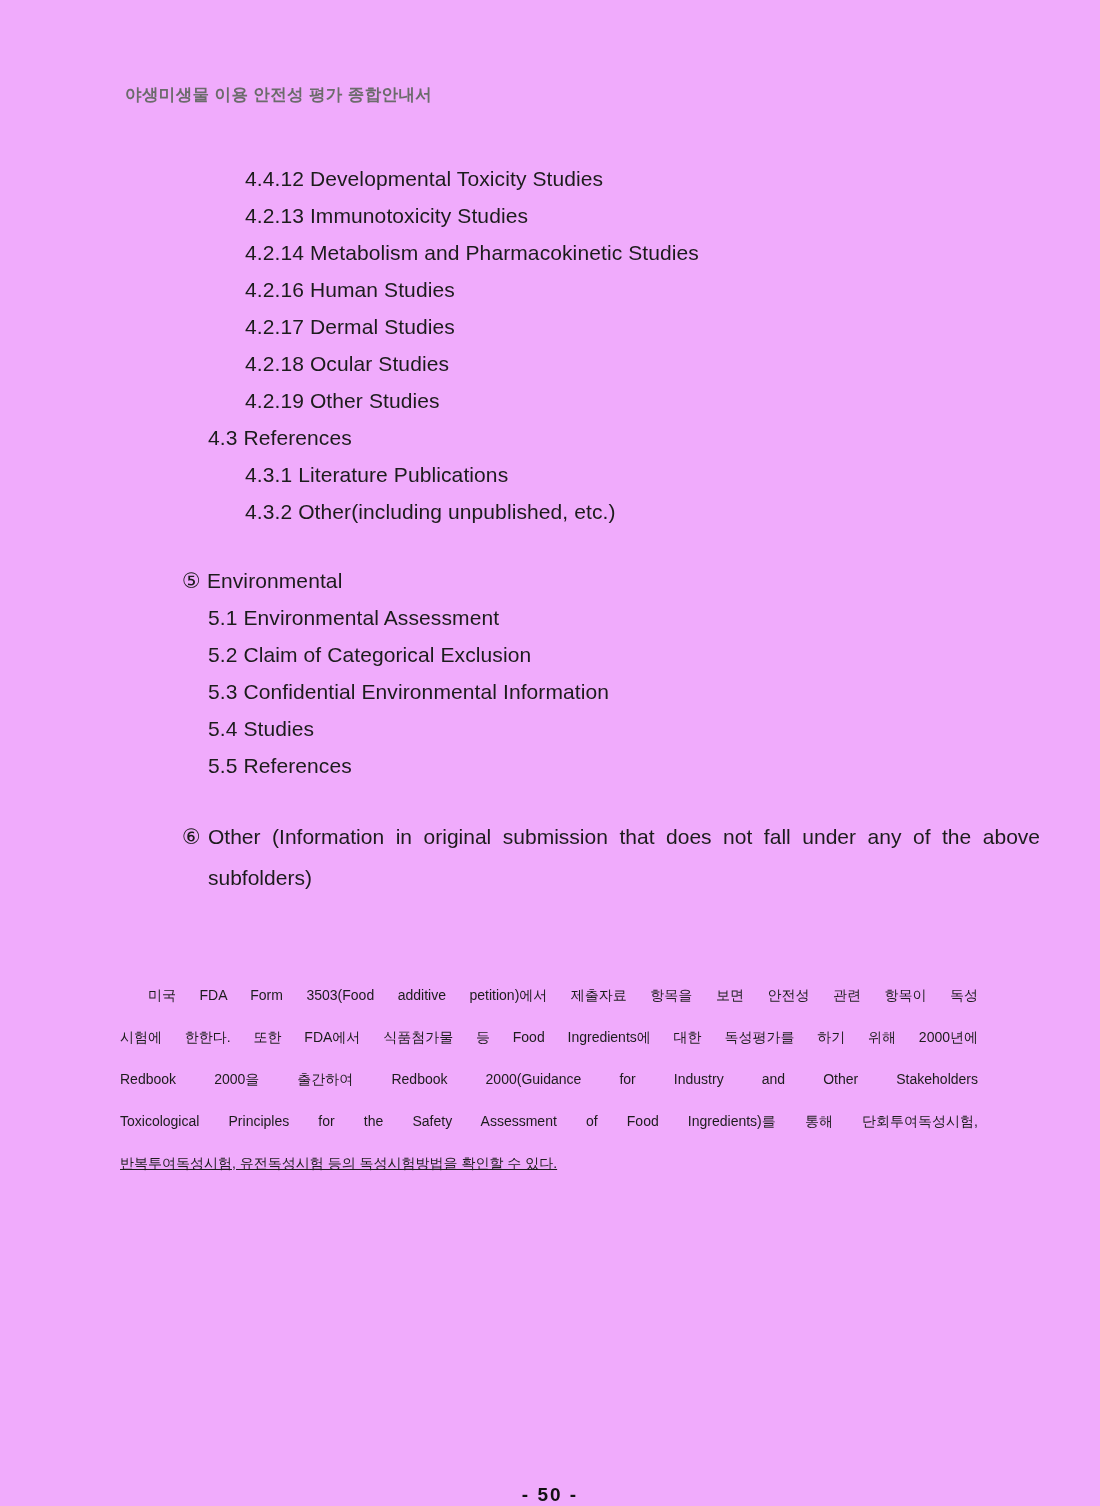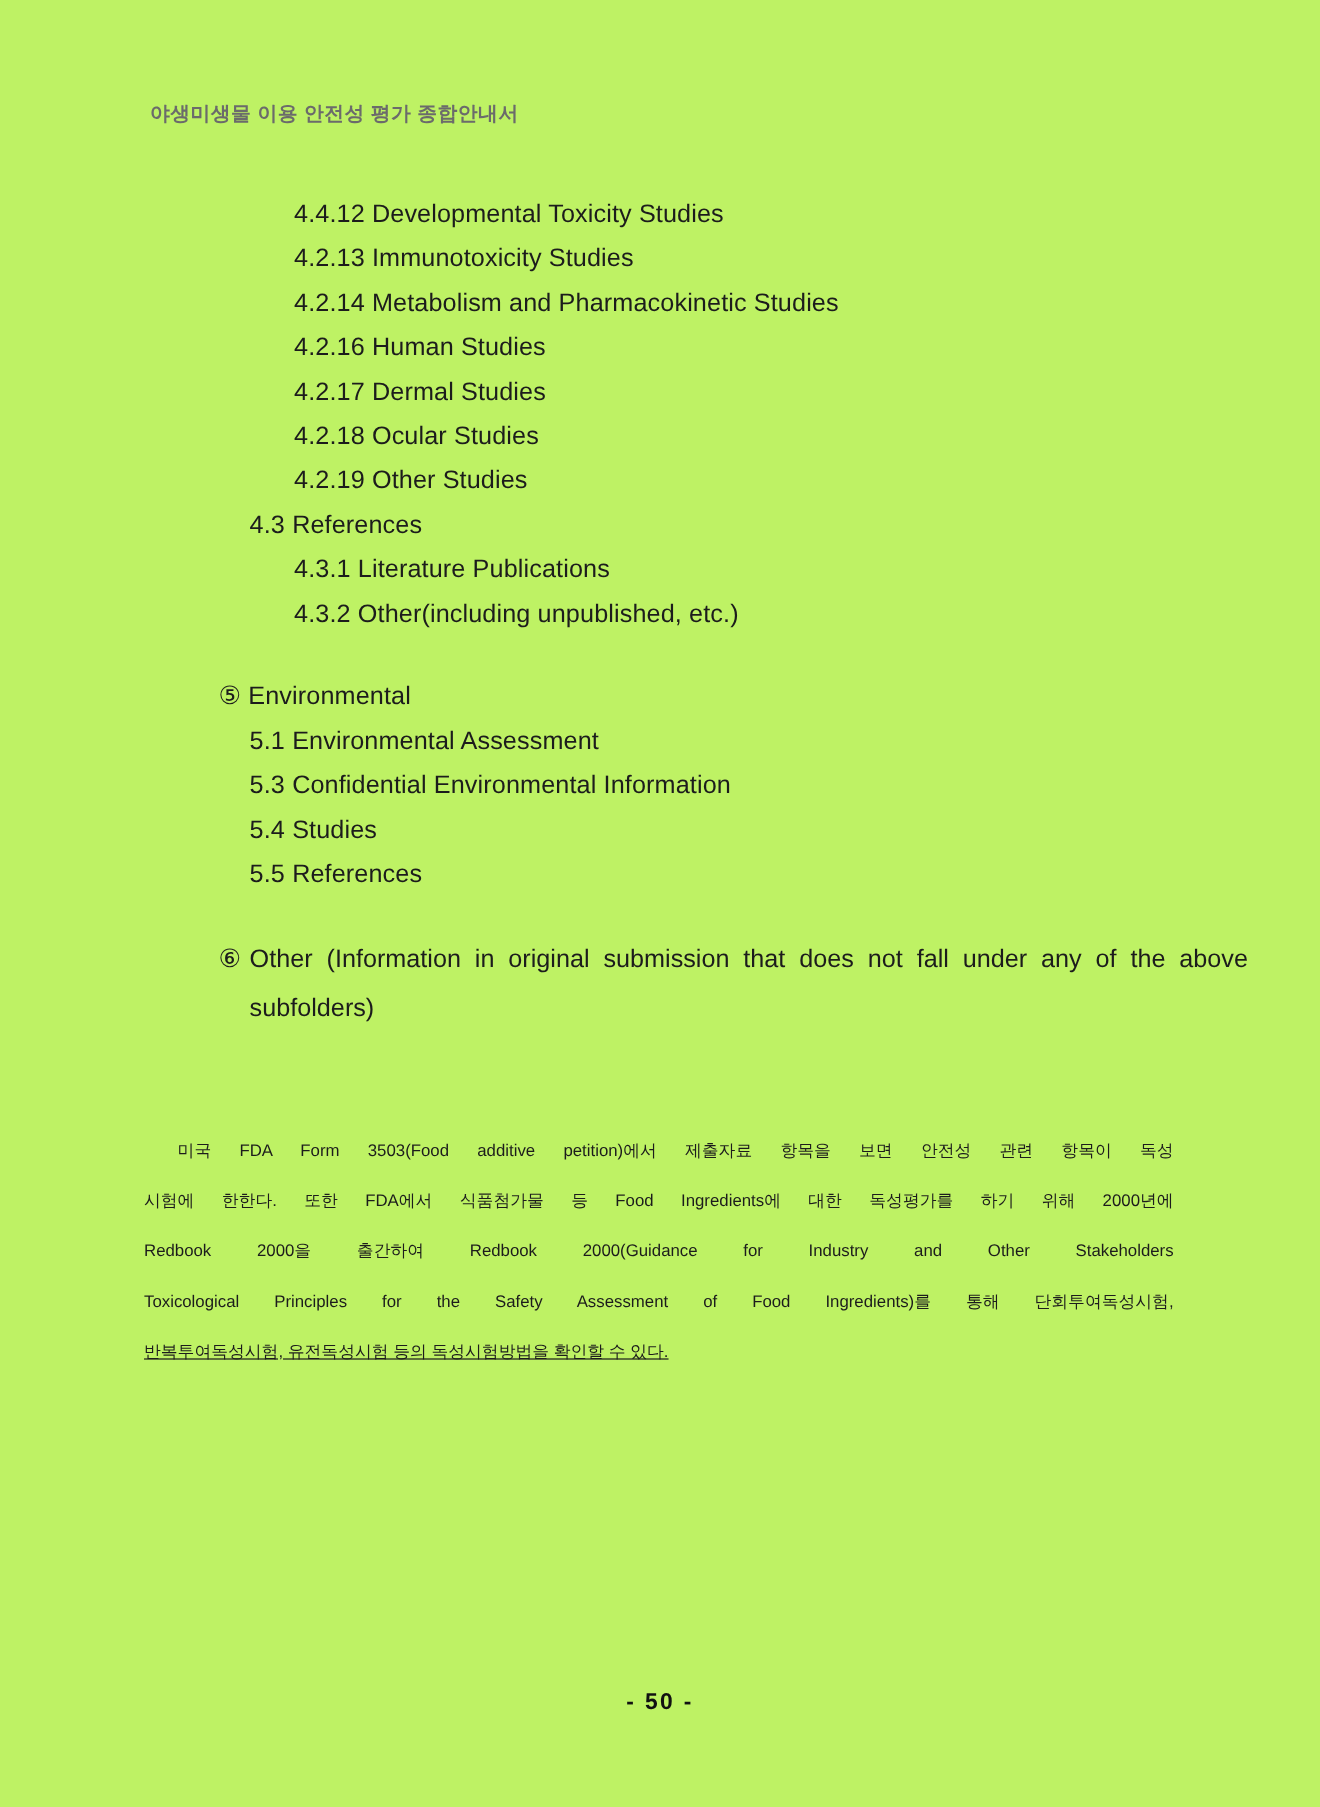--- a/index.html
+++ b/index.html
@@ -9,21 +9,21 @@
     background: #ffffff;
   }
   body {
     font-family: "Liberation Sans", "DejaVu Sans", sans-serif;
     color: #1a1a1a;
   }
   .page {
     position: relative;
     width: 1100px;
     height: 1506px;
-    background: #bef264;
+    background: #f0abfc;
     overflow: hidden;
     box-sizing: border-box;
   }
 
   
   .running-header {
     position: absolute;
     left: 125px;
     top: 84px;
     font-size: 16.5px;
@@ -128,21 +128,21 @@
   .body-paragraph .pline.last {
     text-align-last: left;
     text-decoration: underline;
   }
 
   
   .page-number {
     position: absolute;
     left: 0;
     right: 0;
-    top: 1408px;
+    top: 1484px;
     text-align: center;
     font-size: 19px;
     font-weight: bold;
     color: #111111;
     letter-spacing: 2px;
   }
 </style>
 </head>
 <body>
 
@@ -213,20 +213,24 @@
       <div class="outline-item lvl-marker">
         <span class="num">⑤</span>
         <span class="txt">Environmental</span>
       </div>
 
       <div class="outline-item lvl-2">
         <span class="num">5.1</span>
         <span class="txt">Environmental Assessment</span>
       </div>
 
+      <div class="outline-item lvl-2">
+        <span class="num">5.2</span>
+        <span class="txt">Claim of Categorical Exclusion</span>
+      </div>
 
       <div class="outline-item lvl-2">
         <span class="num">5.3</span>
         <span class="txt">Confidential Environmental Information</span>
       </div>
 
       <div class="outline-item lvl-2">
         <span class="num">5.4</span>
         <span class="txt">Studies</span>
       </div>

